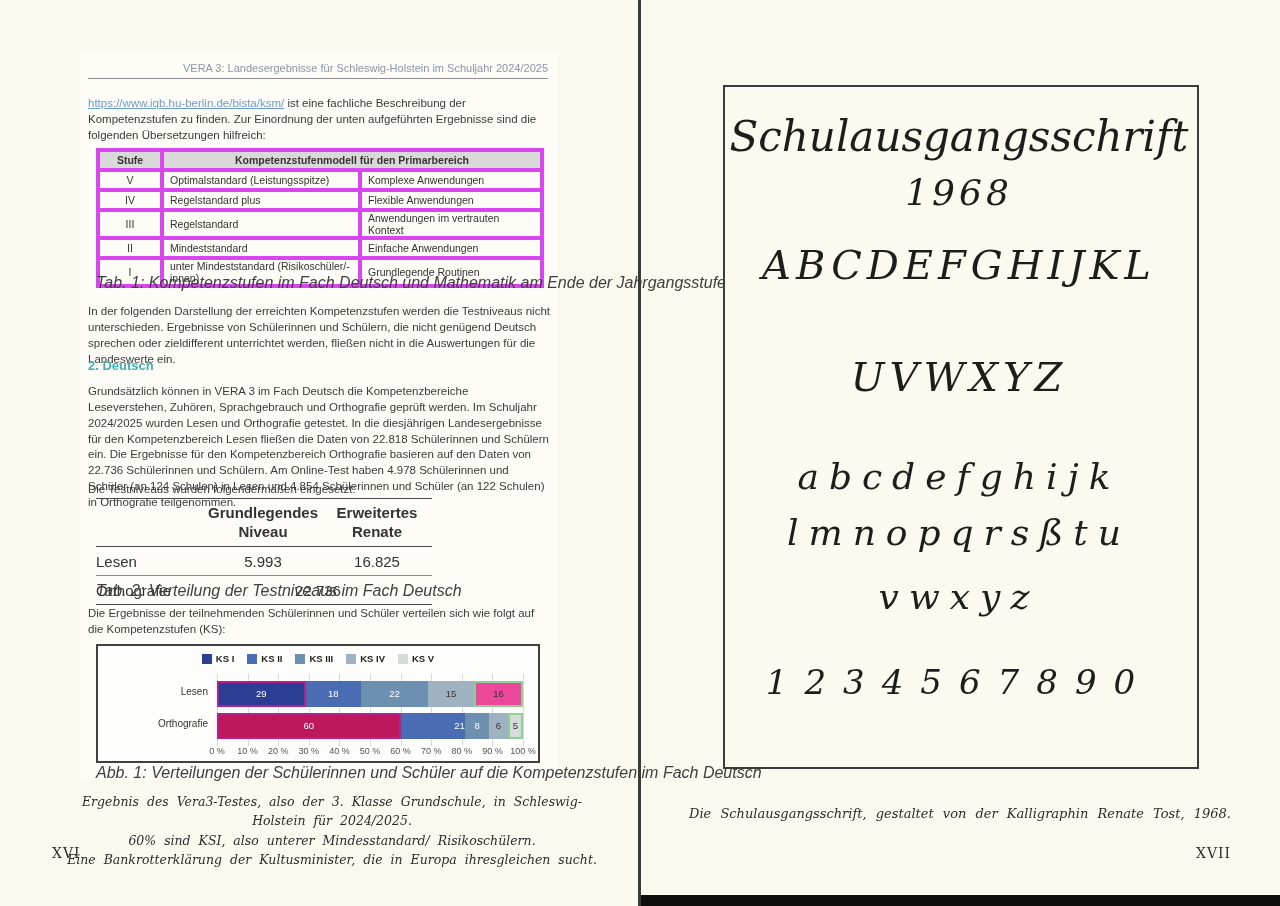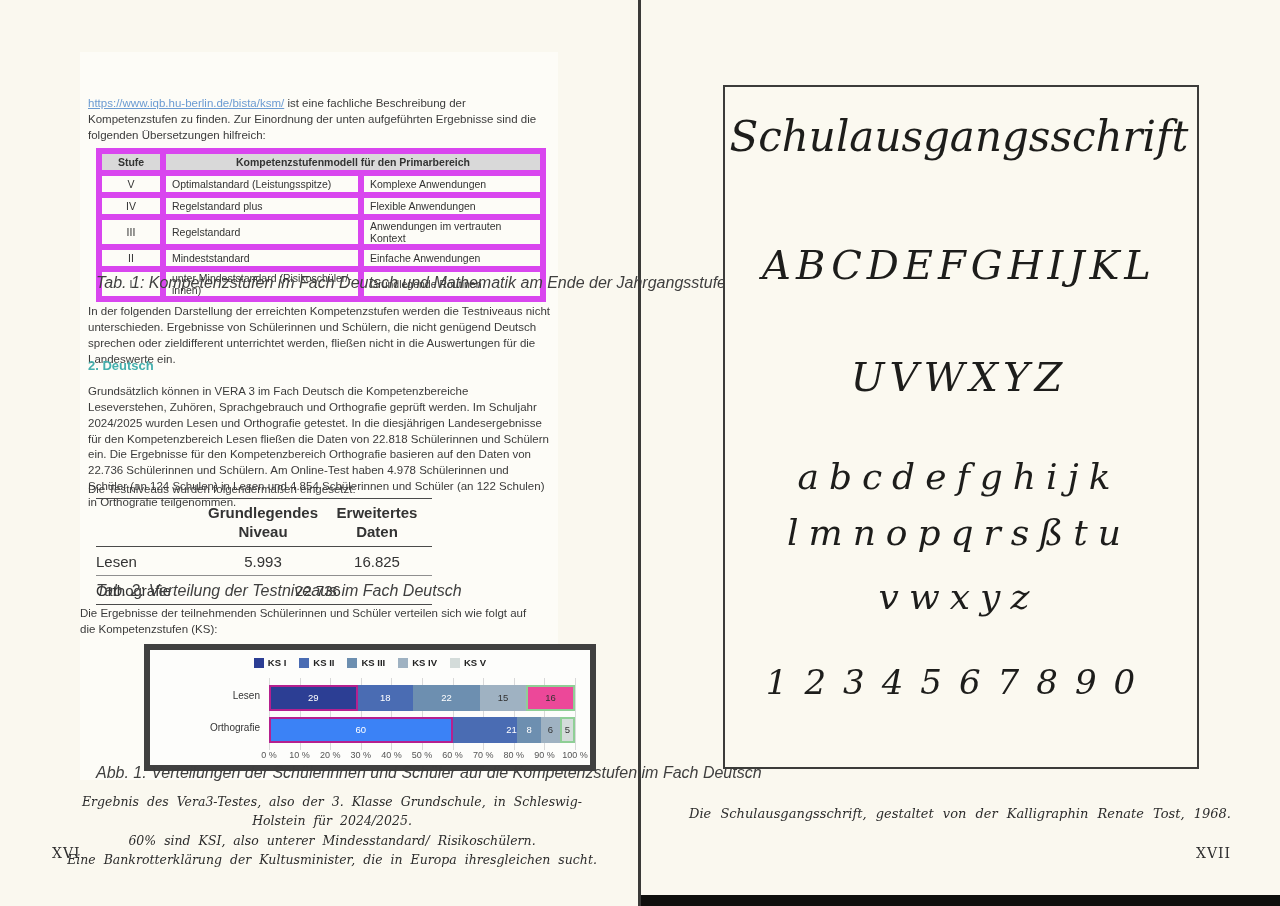--- a/index.html
+++ b/index.html
@@ -14,41 +14,41 @@
 
   
   .doc-bg{left:80px;top:52px;width:478px;height:728px;background:#fdfcf7;}
   .doc-header{left:88px;top:62px;width:460px;text-align:right;font-size:11px;color:#8a97a8;
               border-bottom:1px solid #8f8f8f;padding-bottom:4px;}
   .doc-para{width:462px;font-size:11.5px;line-height:1.38;color:#3b3b3b;text-align:left;}
   .doc-link{color:#6b9bd2;text-decoration:underline;}
 
   table.t1{left:96px;top:148px;width:444px;border-collapse:collapse;font-size:10.5px;color:#333;
            position:absolute;table-layout:fixed;}
-  .t1 th,.t1 td{border:6px solid #d946ef;padding:0 6px;height:16px;}
+  .t1 th,.t1 td{border:4px solid #d946ef;padding:0 6px;height:16px;}
   .t1 th{background:#d9d9d9;font-weight:bold;text-align:center;}
   .t1 td.c-stufe{text-align:center;width:58px;}
   .t1 col.c1{width:64px}.t1 col.c2{width:198px}.t1 col.c3{width:182px}
 
   .tab-caption{font-size:16px;font-style:italic;color:#3f3f3f;}
   .teal-heading{font-size:13px;font-weight:bold;color:#45b0ae;}
 
   
   .t2{left:96px;top:498px;width:336px;font-size:15px;color:#333;}
   .t2 .t2-head{display:grid;grid-template-columns:108px 118px 110px;
                border-top:1.5px solid #4a4a4a;border-bottom:1px solid #4a4a4a;padding:5px 0 4px;}
   .t2 .t2-h{font-weight:bold;text-align:center;white-space:pre-line;line-height:1.25;}
   .t2 .t2-row{display:grid;grid-template-columns:108px 118px 110px;padding:6px 0 5px;
               border-bottom:1px solid #8f8f8f;}
   .t2 .t2-row.last{border-bottom:1.5px solid #4a4a4a;}
   .t2 .num{text-align:center;}
   .t2 .span2{grid-column:2/4;}
 
   
-  .chart-box{left:96px;top:644px;width:440px;height:115px;border:6px solid #404040;background:#fdfdfb;margin-left:48px;}
+  .chart-box{left:96px;top:644px;width:440px;height:115px;border:2px solid #404040;background:#fdfdfb;}
   .legend{position:absolute;left:0;top:7px;width:100%;display:flex;justify-content:center;gap:13px;}
   .lg-item{display:flex;align-items:center;gap:4px;font-size:9.5px;color:#222;font-weight:bold;}
   .lg-swatch{width:10px;height:10px;display:inline-block;}
   .plot{position:absolute;left:119px;top:28px;width:306px;height:68px;}
   .gridline{position:absolute;top:0;width:1px;height:72px;background:#d9d9d9;}
   .bar{position:absolute;left:0;width:100%;height:26px;display:flex;}
   .bar.b0{top:7px}.bar.b1{top:39px}
   .seg{height:100%;font-size:9.5px;line-height:26px;text-align:center;overflow:hidden;box-sizing:border-box;}
   .cat-label{position:absolute;left:10px;width:100px;text-align:right;font-size:10px;color:#333;}
   .cat-0{top:40px}.cat-1{top:72px}
@@ -76,20 +76,21 @@
 </head>
 <body>
 
 <div id="stage">
 
   <div class="abs divider"></div>
   <div class="abs bottom-strip"></div>
 
   <div class="abs doc-bg"></div>
 
+  <div class="abs doc-header">VERA 3: Landesergebnisse für Schleswig-Holstein im Schuljahr 2024/2025</div>
 
   <div class="abs doc-para" style="left:88px;top:96px;"><span class="doc-link">https://www.iqb.hu-berlin.de/bista/ksm/</span><span> ist eine fachliche Beschreibung der Kompetenzstufen zu finden. Zur Einordnung der unten aufgeführten Ergebnisse sind die folgenden Übersetzungen hilfreich:</span></div>
 
   <table class="t1">
     <colgroup>
         <col class="c1">
         <col class="c2">
         <col class="c3">
       </colgroup>
     <thead>
@@ -135,35 +136,35 @@
   <div class="abs doc-para" style="left:88px;top:384px;">Grundsätzlich können in VERA 3 im Fach Deutsch die Kompetenzbereiche Leseverstehen, Zuhören, Sprachgebrauch und Orthografie geprüft werden. Im Schuljahr 2024/2025 wurden Lesen und Orthografie getestet. In die diesjährigen Landesergebnisse für den Kompetenzbereich Lesen fließen die Daten von 22.818 Schülerinnen und Schülern ein. Die Ergebnisse für den Kompetenzbereich Orthografie basieren auf den Daten von 22.736 Schülerinnen und Schülern. Am Online-Test haben 4.978 Schülerinnen und Schüler (an 124 Schulen) in Lesen und 4.854 Schülerinnen und Schüler (an 122 Schulen) in Orthografie teilgenommen.</div>
 
   <div class="abs doc-para" style="left:88px;top:482px;">Die Testniveaus wurden folgendermaßen eingesetzt:</div>
 
   <div class="abs t2">
     <div class="t2-head">
       <div></div>
       <div class="t2-h">Grundlegendes
 Niveau</div>
       <div class="t2-h">Erweitertes
-Daten</div>
+Renate</div>
     </div>
     <div class="t2-row">
       <div>Lesen</div>
       <div class="num">5.993</div>
       <div class="num">16.825</div>
     </div>
     <div class="t2-row last">
       <div>Orthografie</div>
       <div class="num span2">22.736</div>
     </div>
   </div>
   <div class="abs tab-caption" style="left:96px;top:582px;">Tab. 2: Verteilung der Testniveaus im Fach Deutsch</div>
 
-  <div class="abs doc-para" style="left:80px;top:606px;">Die Ergebnisse der teilnehmenden Schülerinnen und Schüler verteilen sich wie folgt auf die Kompetenzstufen (KS):</div>
+  <div class="abs doc-para" style="left:88px;top:606px;">Die Ergebnisse der teilnehmenden Schülerinnen und Schüler verteilen sich wie folgt auf die Kompetenzstufen (KS):</div>
 
   <div class="abs chart-box">
     <div class="legend">
         <div class="lg-item">
           <span class="lg-swatch" style="background: rgb(44, 62, 148);"></span>
           <span>KS I</span>
         </div>
         <div class="lg-item">
           <span class="lg-swatch" style="background: rgb(74, 108, 179);"></span>
           <span>KS II</span>
@@ -198,21 +199,21 @@
           <div class="gridline" style="left: 100%;"></div>
         </div>
       <div class="bar b0">
           <div class="seg" style="width: 29%; background: rgb(44, 62, 148); color: rgb(255, 255, 255); box-shadow: rgb(181, 32, 143) 0px 0px 0px 2px inset;">29</div>
           <div class="seg" style="width: 18%; background: rgb(74, 108, 179); color: rgb(255, 255, 255);">18</div>
           <div class="seg" style="width: 22%; background: rgb(109, 143, 176); color: rgb(255, 255, 255);">22</div>
           <div class="seg" style="width: 15%; background: rgb(159, 178, 194); color: rgb(51, 51, 51);">15</div>
           <div class="seg" style="width: 16%; background: #ec4899; color: rgb(51, 51, 51); box-shadow: rgb(143, 207, 150) 0px 0px 0px 2px inset;">16</div>
         </div>
       <div class="bar b1">
-          <div class="seg" style="width: 60%; background: #3b82f6; color: rgb(255, 255, 255); box-shadow: rgb(181, 32, 143) 0px 0px 0px 2px inset;">60</div>
+          <div class="seg" style="width: 60%; background: #be185d; color: rgb(255, 255, 255); box-shadow: rgb(181, 32, 143) 0px 0px 0px 2px inset;">60</div>
           <div class="seg" style="width: 21%; background: rgb(74, 108, 179); color: rgb(255, 255, 255); text-align: right;">21</div>
           <div class="seg" style="width: 8%; background: rgb(109, 143, 176); color: rgb(255, 255, 255);">8</div>
           <div class="seg" style="width: 6%; background: rgb(159, 178, 194); color: rgb(51, 51, 51);">6</div>
           <div class="seg" style="width: 5%; background: rgb(212, 220, 218); color: rgb(51, 51, 51); box-shadow: rgb(143, 207, 150) 0px 0px 0px 2px inset;">5</div>
         </div>
     </div>
     <div class="axis">
         <span style="left: 0%;">0 %</span>
         <span style="left: 10%;">10 %</span>
         <span style="left: 20%;">20 %</span>
@@ -232,20 +233,21 @@
     <div>Ergebnis des Vera3-Testes, also der 3. Klasse Grundschule, in Schleswig-Holstein für 2024/2025.</div>
     <div>60% sind KSI, also unterer Mindesstandard/ Risikoschülern.</div>
     <div>Eine Bankrotterklärung der Kultusminister, die in Europa ihresgleichen sucht.</div>
   </div>
 
   <div class="abs pagenum" style="left:52px;top:845px;">XVI</div>
 
   <div class="abs script-box"></div>
 
   <div class="abs script s-title">Schulausgangsschrift</div>
+  <div class="abs script s-year">1968</div>
 
   <div class="abs script s-upper s-u0">ABCDEFGHIJKL</div>
   <div class="abs script s-upper s-u2">UVWXYZ</div>
 
   <div class="abs script s-lower s-l0">abcdefghijk</div>
   <div class="abs script s-lower s-l1">lmnopqrsßtu</div>
   <div class="abs script s-lower s-l2">vwxyz</div>
 
   <div class="abs script s-digits">1234567890</div>
 

